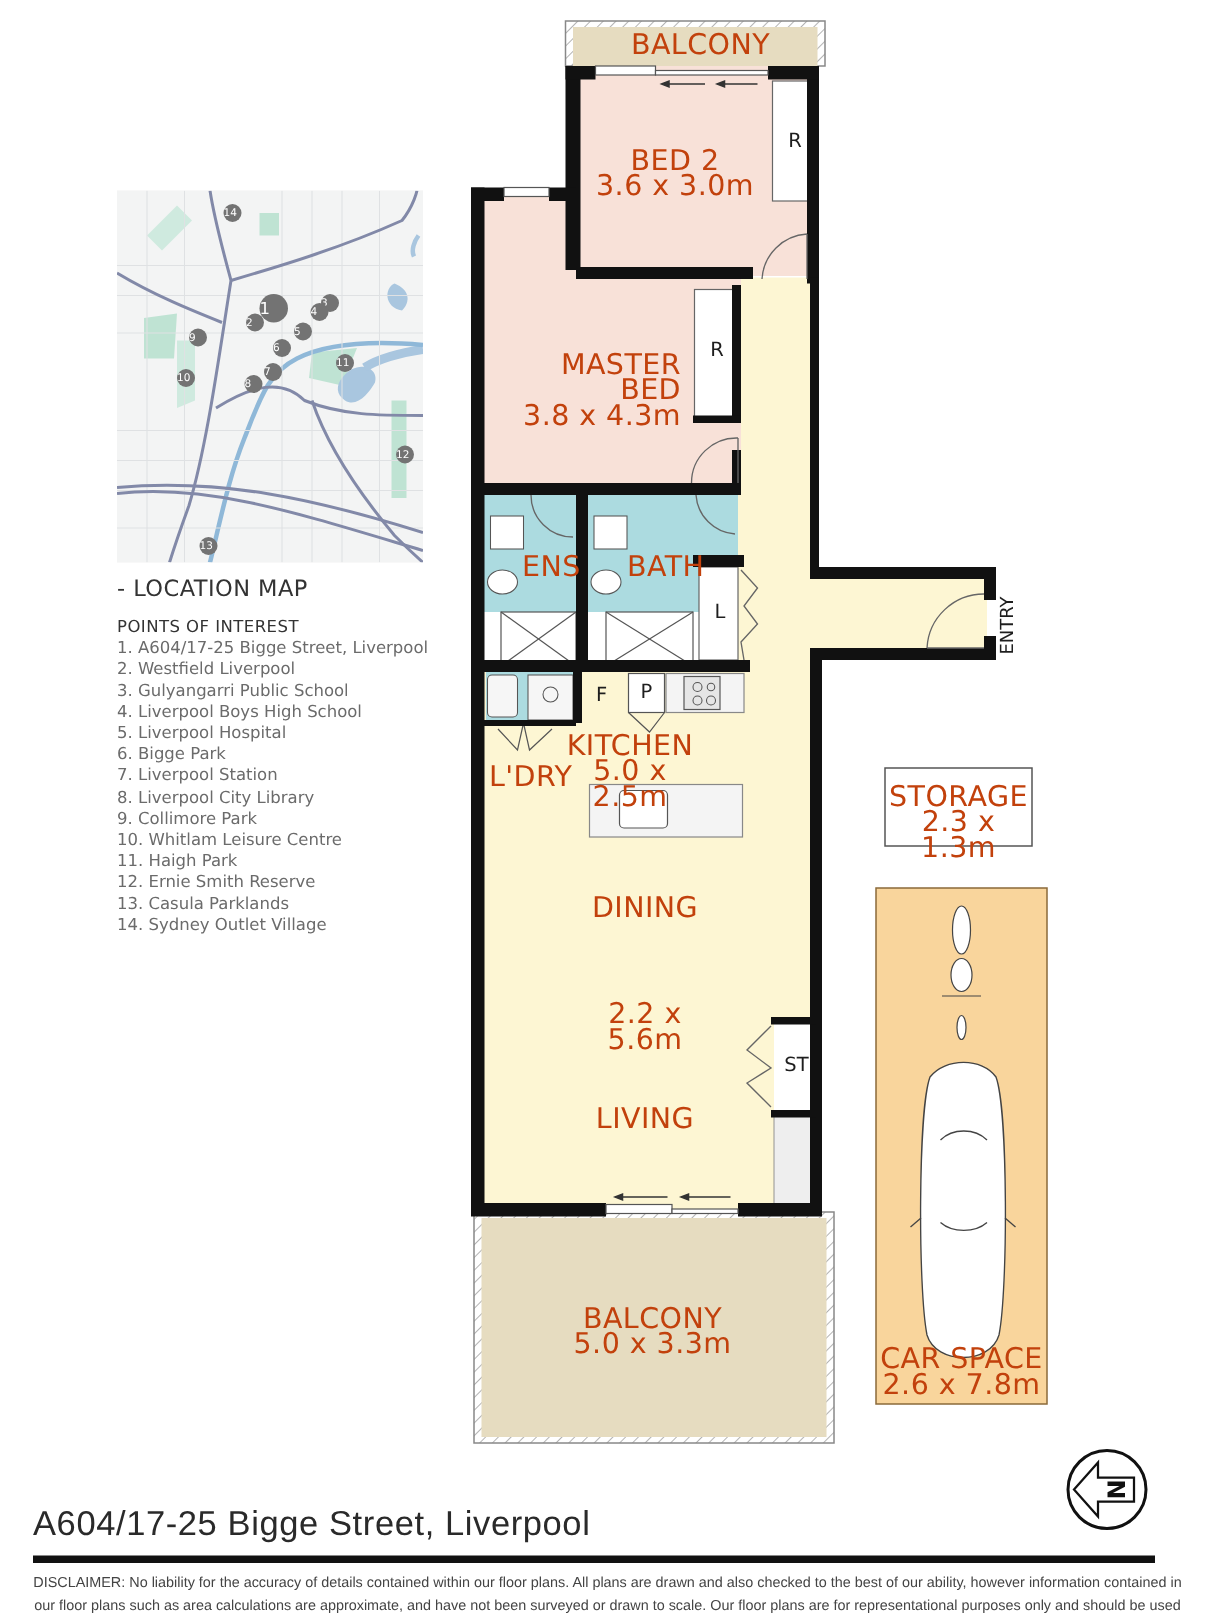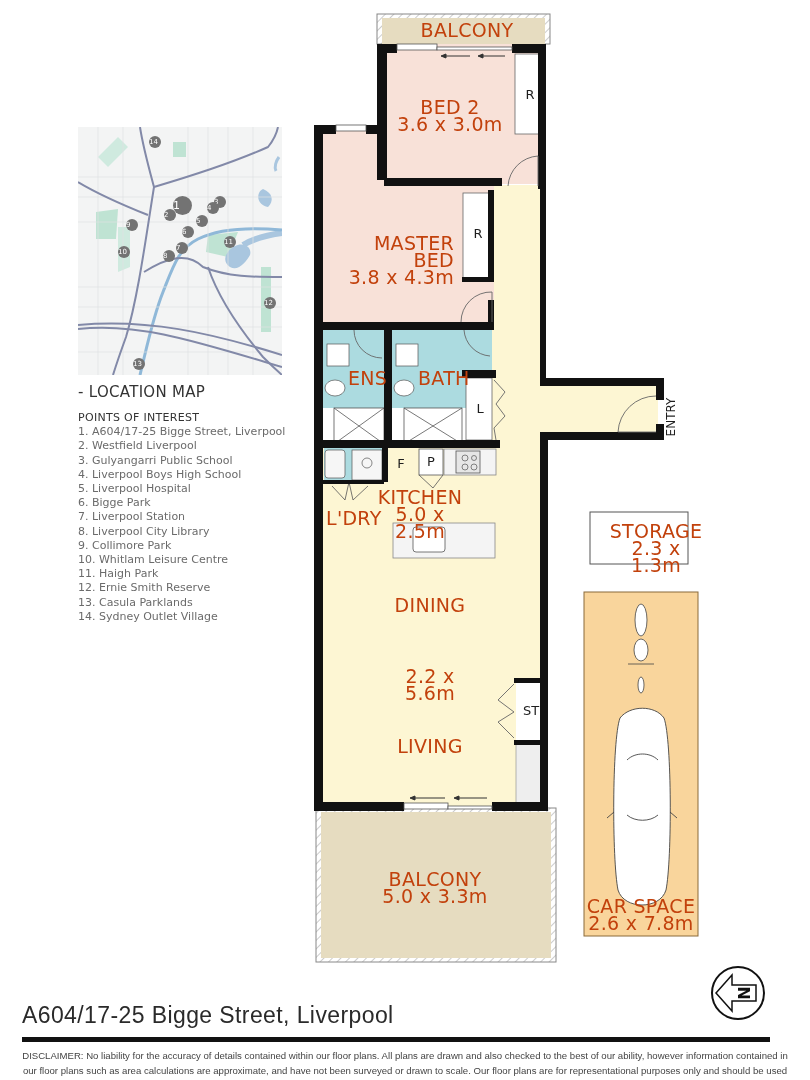--- a/index.html
+++ b/index.html
@@ -294,21 +294,21 @@
 <div class="room-label" style="left:380px;top:738px;width:100px;">
   <span>LIVING</span>
 </div>
 <div class="small-label" style="left:518px;top:703px;width:26px;">ST</div>
 
 <div class="room-label" style="left:370px;top:871px;width:130px;">
   <span>BALCONY</span>
   <span class="dim">5.0 x 3.3m</span>
 </div>
 
-<div class="room-label" style="left:590px;top:523px;width:98px;margin-left:17px;">
+<div class="room-label" style="left:590px;top:523px;width:98px;">
   <span>STORAGE</span>
   <span class="dim">2.3 x 1.3m</span>
 </div>
 
 <div class="room-label" style="left:584px;top:898px;width:114px;">
   <span>CAR SPACE</span>
   <span class="dim">2.6 x 7.8m</span>
 </div>
 
 <svg class="compass" viewBox="0 0 56 56">

